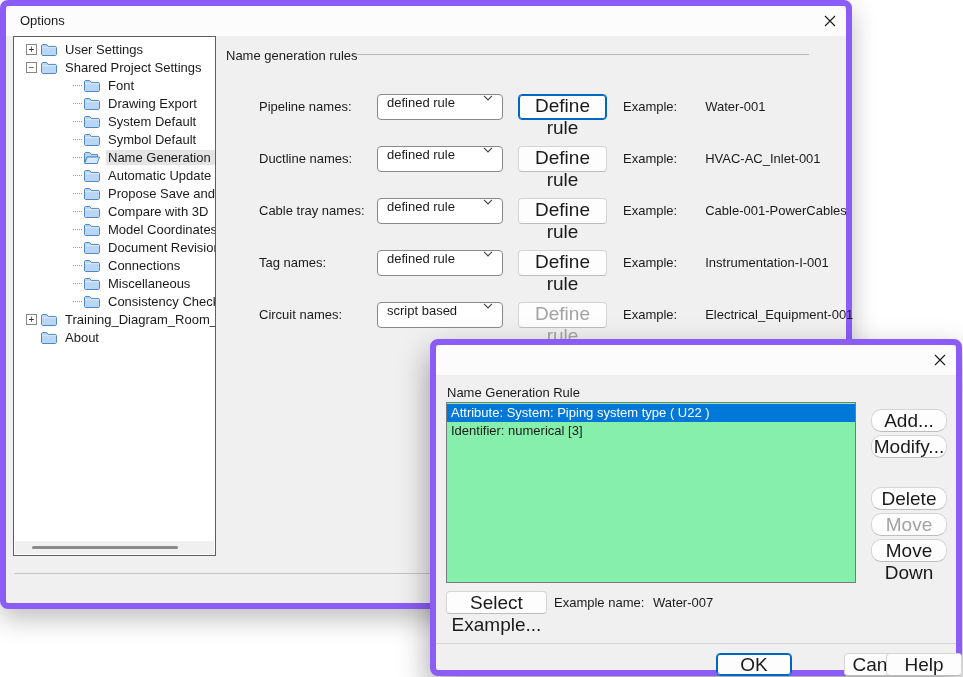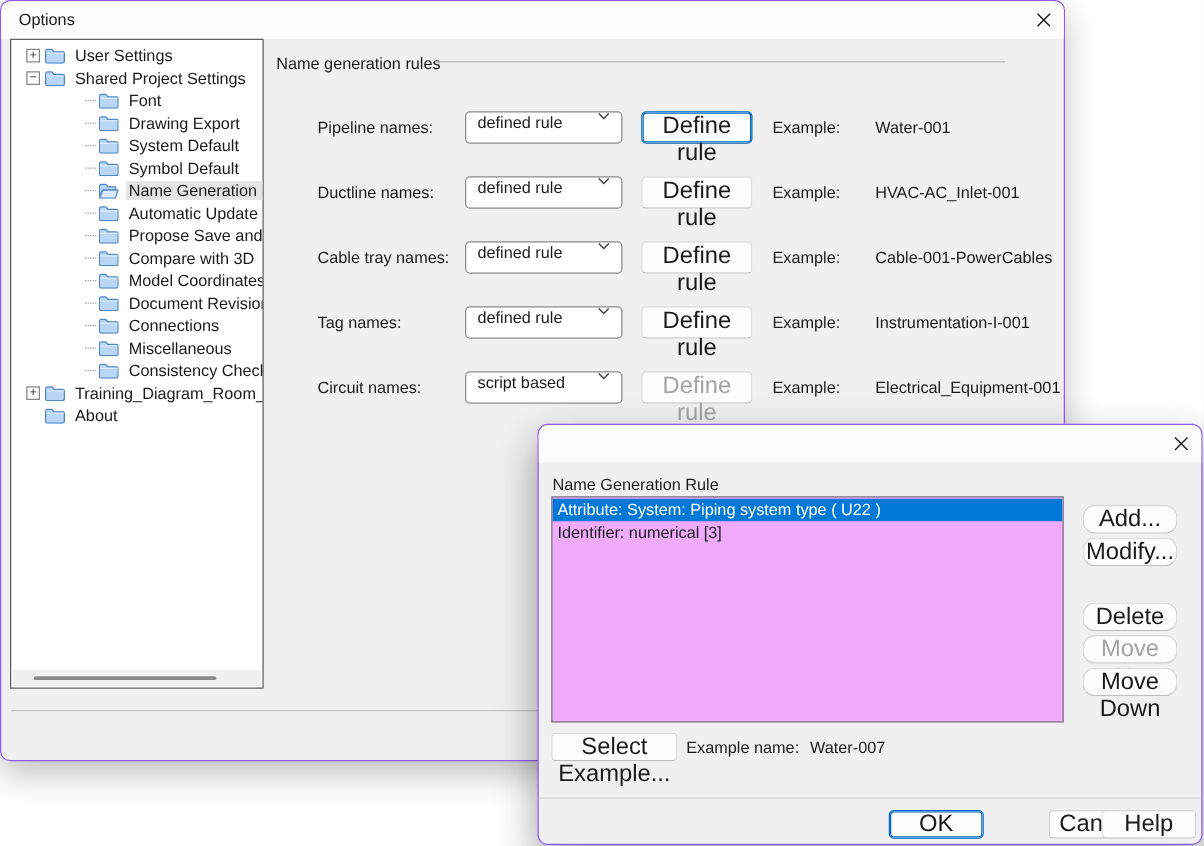--- a/index.html
+++ b/index.html
@@ -8,21 +8,21 @@
     position: relative;
     background: #ffffff;
     font-family: "Liberation Sans", sans-serif;
     font-size: 13px;
     color: #1a1a1a;
     overflow: hidden;
   }
   .dlg {
     position: absolute;
     background: #f0f0f0;
-    border: 1px solid #8b5cf6;
+    border: 6px solid #8b5cf6;
     border-radius: 8px;
   }
   .dlg-main {
     left: 0; top: 0; width: 852px; height: 609px;
     box-shadow: 0 10px 26px rgba(0,0,0,0.25);
     z-index: 1;
   }
   .dlg-edit {
     left: 430px; top: 339px; width: 532px; height: 337px;
     box-shadow: 0 14px 32px rgba(0,0,0,0.38);
@@ -87,21 +87,21 @@
   .btn.default { border: 1px solid #0067c0; box-shadow: inset 0 0 0 1px #0067c0; }
   .btn.disabled, .btn:disabled { color: #a3a3a3; cursor: default; }
   .define { position: absolute; left: 512px; width: 89px; height: 26px; }
   .example { position: absolute; left: 617px; line-height: 26px; }
   .exval { margin-left: 28px; }
   .msep { position: absolute; left: 8px; right: 8px; top: 567px; height: 1px; background: #c6c6c6; }
   
   .nglabel { position: absolute; left: 11px; top: 40px; }
   .listbox {
     position: absolute; left: 10px; top: 57px; width: 410px; height: 181px;
-    background: #f0abfc; border: 1px solid #7a7a7a; overflow: hidden; padding-top: 1px;
+    background: #86efac; border: 1px solid #7a7a7a; overflow: hidden; padding-top: 1px;
   }
   .litem { height: 18px; line-height: 18px; padding: 0 4px; white-space: nowrap; }
   .litem.selected { background: #0078d7; color: #ffffff; }
   .btn.side { position: absolute; left: 435px; width: 76px; height: 23px; border-radius: 10px; }
   .selectex { position: absolute; left: 10px; top: 246px; width: 101px; height: 23px; }
   .exname-label { position: absolute; left: 118px; top: 246px; line-height: 23px; }
   .exname-value { position: absolute; left: 217px; top: 246px; line-height: 23px; }
   .esep { position: absolute; left: 0; right: 0; top: 298px; height: 1px; background: #d4d4d4; }
   .btn.foot { position: absolute; top: 308px; width: 76px; height: 23px; }
 </style>

